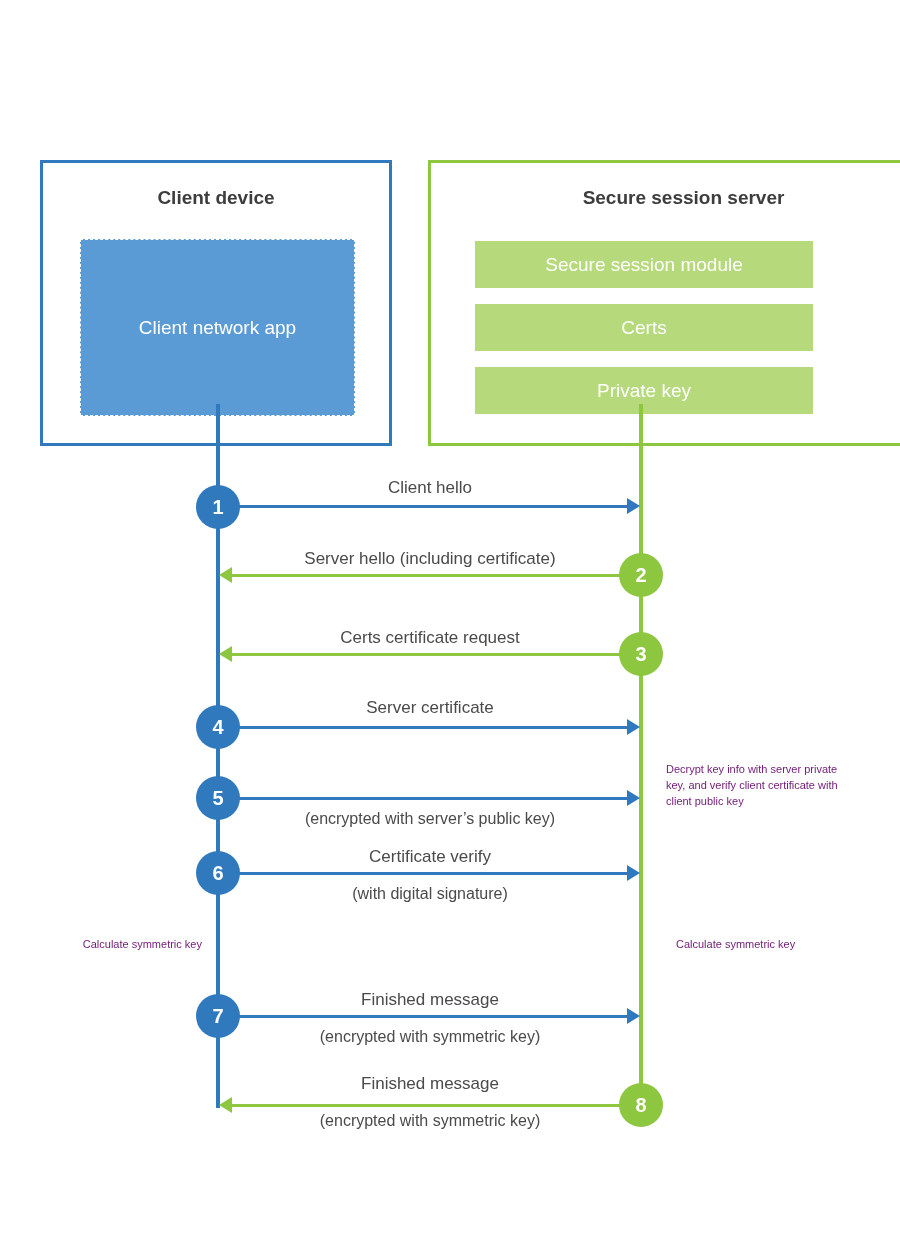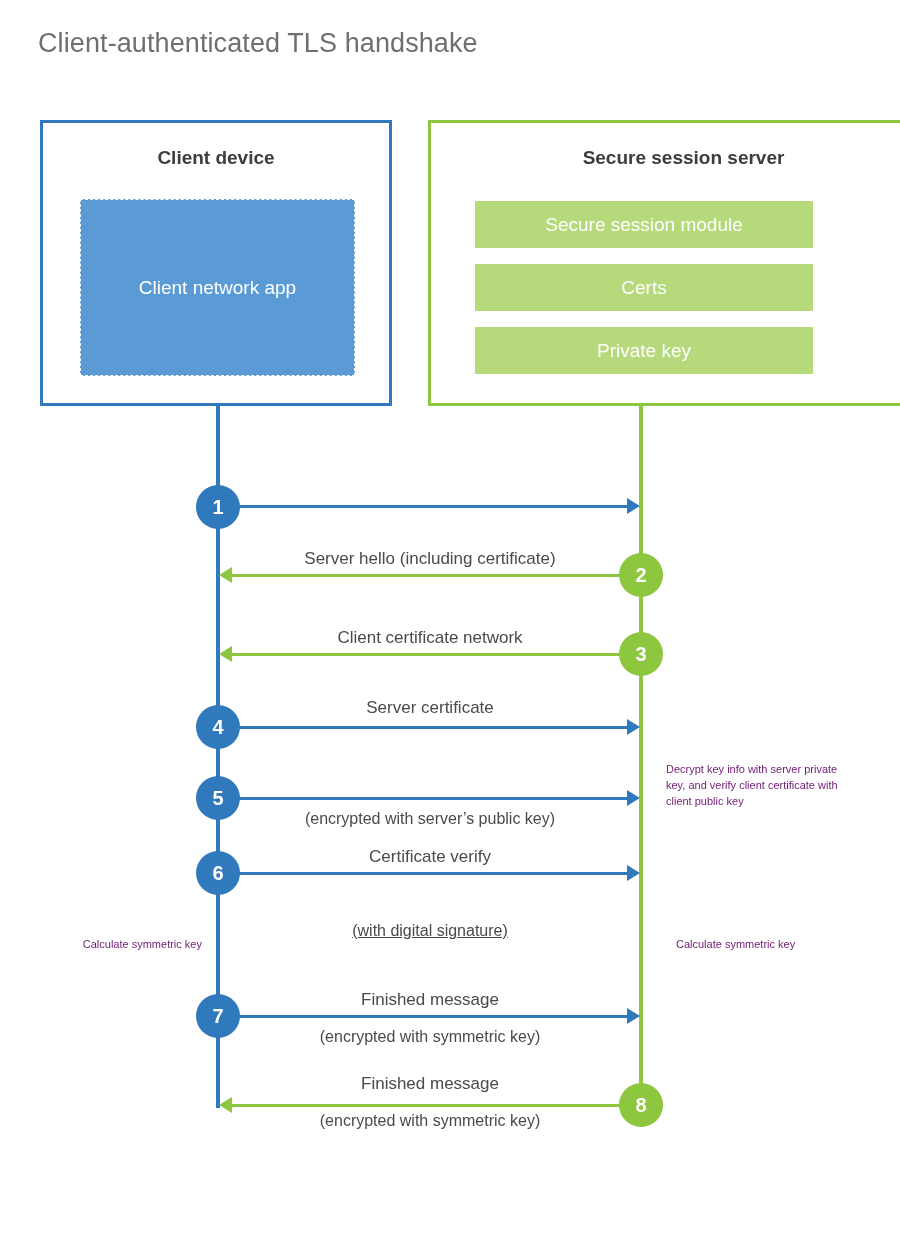--- a/index.html
+++ b/index.html
@@ -28,20 +28,21 @@
     color: #6f6f6f;
     letter-spacing: 0.1px;
     white-space: nowrap;
   }
 
   
   .actor-box {
     position: absolute;
     box-sizing: border-box;
     background: #ffffff;
+    margin-top: 40px;
   }
   #client-box {
     left: 40px;
     top: 120px;
     width: 352px;
     height: 286px;
     border: 3px solid #3179bd;
   }
   #server-box {
     left: 428px;
@@ -177,66 +178,66 @@
     line-height: 1.45;
   }
   .side-note.left-note { text-align: right; }
   .side-note.right-note { text-align: left; }
 </style>
 </head>
 <body>
 
 <div id="page">
 
-  <div id="diagram-title">Client-authenticated TLS handshake</div>
 
   <div id="client-box" class="actor-box">
     <div class="actor-title">Client device</div>
     <div id="client-app">Client network app</div>
   </div>
 
   <div id="server-box" class="actor-box">
     <div class="actor-title">Secure session server</div>
     <div class="server-bar b1">Certs</div>
     <div class="server-bar b0">Secure session module</div>
     <div class="server-bar b2">Private key</div>
   </div>
 
   <div id="client-lifeline" class="lifeline"></div>
   <div id="server-lifeline" class="lifeline"></div>
 
+  <div class="step-label" style="left:218px;top:478px;width:424px;">Client hello</div>
   <div class="arrow-line blue" style="left:218px;top:505px;width:410px;"></div>
   <div class="arrow-head right blue" style="left:627px;top:498px;"></div>
   <div class="step-circle blue" style="left:196px;top:485px;">1</div>
 
   <div class="step-label" style="left:218px;top:549px;width:424px;">Server hello (including certificate)</div>
   <div class="arrow-line green" style="left:232px;top:574px;width:409px;"></div>
   <div class="arrow-head left green" style="left:219px;top:567px;"></div>
   <div class="step-circle green" style="left:619px;top:553px;">2</div>
 
-  <div class="step-label" style="left:218px;top:628px;width:424px;">Client certificate network</div>
+  <div class="step-label" style="left:218px;top:628px;width:424px;">Certs certificate request</div>
   <div class="arrow-line green" style="left:232px;top:653px;width:409px;"></div>
   <div class="arrow-head left green" style="left:219px;top:646px;"></div>
   <div class="step-circle green" style="left:619px;top:632px;">3</div>
 
   <div class="step-label" style="left:218px;top:698px;width:424px;">Server certificate</div>
   <div class="arrow-line blue" style="left:218px;top:726px;width:410px;"></div>
   <div class="arrow-head right blue" style="left:627px;top:719px;"></div>
   <div class="step-circle blue" style="left:196px;top:705px;">4</div>
 
   <div class="arrow-line blue" style="left:218px;top:797px;width:410px;"></div>
   <div class="arrow-head right blue" style="left:627px;top:790px;"></div>
   <div class="step-circle blue" style="left:196px;top:776px;">5</div>
   <div class="step-sublabel" style="left:218px;top:810px;width:424px;">(encrypted with server’s public key)</div>
 
   <div class="step-label" style="left:218px;top:847px;width:424px;">Certificate verify</div>
   <div class="arrow-line blue" style="left:218px;top:872px;width:410px;"></div>
   <div class="arrow-head right blue" style="left:627px;top:865px;"></div>
   <div class="step-circle blue" style="left:196px;top:851px;">6</div>
-  <div class="step-sublabel" style="left:218px;top:922px;width:424px;text-decoration:underline;">(with digital signature)</div>
+  <div class="step-sublabel" style="left:218px;top:885px;width:424px;">(with digital signature)</div>
 
   <div class="side-note right-note" style="left:666px;top:762px;width:175px;">Decrypt key info with server private key, and verify client certificate with client public key</div>
 
   <div class="side-note left-note" style="left:20px;top:937px;width:182px;">Calculate symmetric key</div>
   <div class="side-note right-note" style="left:676px;top:937px;width:175px;">Calculate symmetric key</div>
 
   <div class="step-label" style="left:218px;top:990px;width:424px;">Finished message</div>
   <div class="arrow-line blue" style="left:218px;top:1015px;width:410px;"></div>
   <div class="arrow-head right blue" style="left:627px;top:1008px;"></div>
   <div class="step-circle blue" style="left:196px;top:994px;">7</div>

